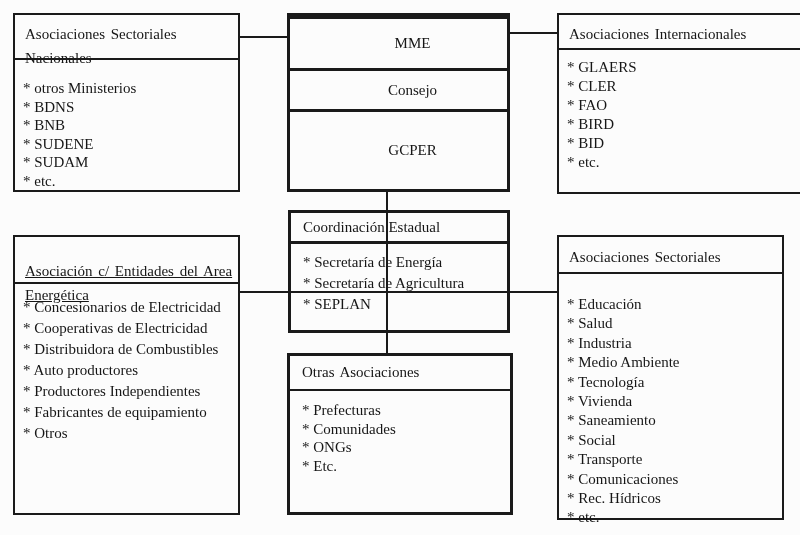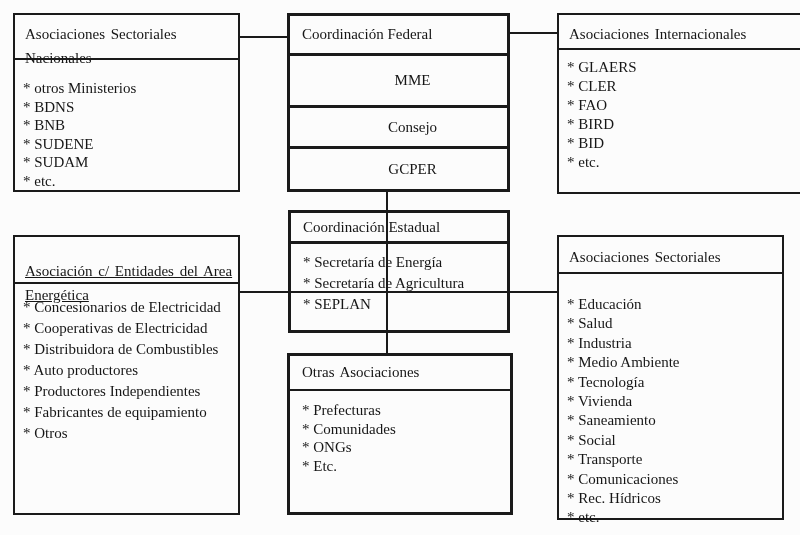--- a/index.html
+++ b/index.html
@@ -47,23 +47,20 @@
       <div class="item">* BDNS</div>
       <div class="item">* BNB</div>
       <div class="item">* SUDENE</div>
       <div class="item">* SUDAM</div>
       <div class="item">* etc.</div>
     </div>
   </div>
 
   <div class="box thick" style="left:287px; top:13px; width:223px; height:179px;">
     <div class="col">
-      <div class="brow left" style="height:37px;">
-        <span>Coordinación Federal</span>
-      </div>
       <div class="hsep"></div>
       <div class="brow center" style="height:49px;">
         <span>MME</span>
       </div>
       <div class="hsep"></div>
       <div class="brow center" style="height:38px;">
         <span>Consejo</span>
       </div>
       <div class="hsep"></div>
       <div class="brow center grow">

